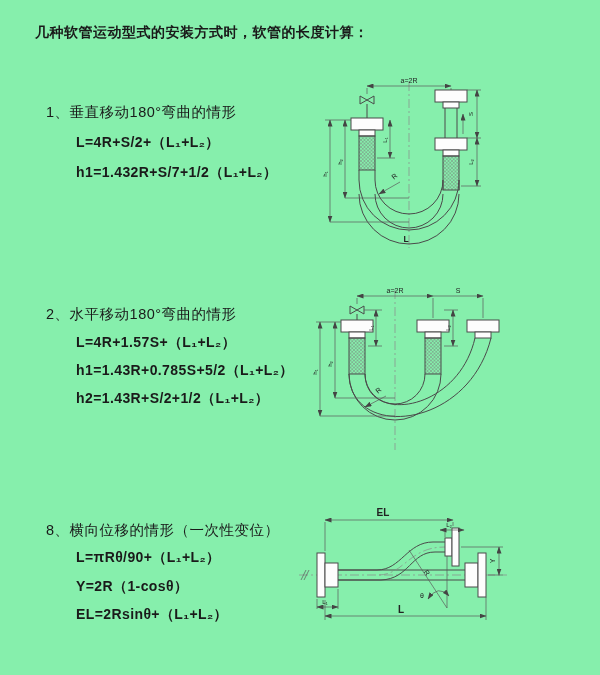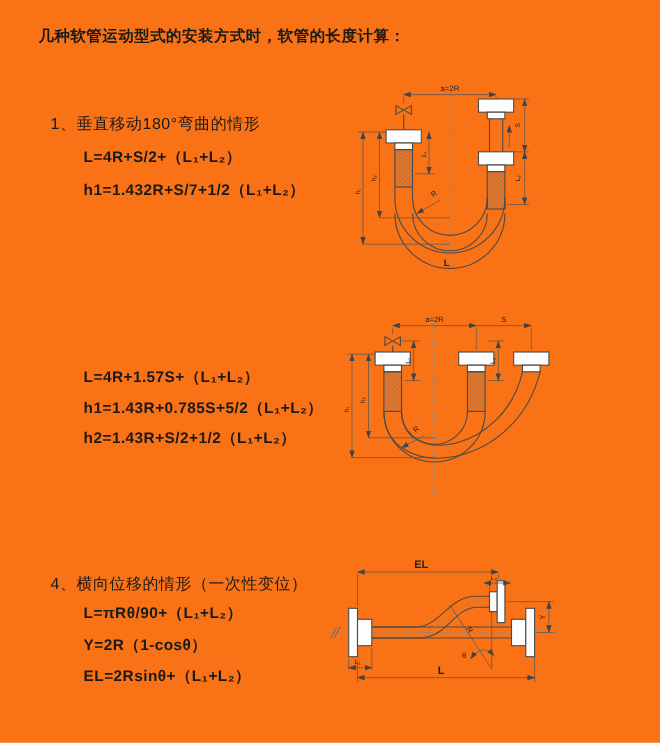--- a/index.html
+++ b/index.html
@@ -1,18 +1,18 @@
 <!DOCTYPE html>
 <html><head>
 <meta charset="utf-8">
 <style>
   html,body{margin:0;padding:0;}
   body{background:#ffffff;width:600px;height:675px;overflow:hidden;
        font-family:"Liberation Sans","DejaVu Sans",sans-serif;}
-  .page{position:relative;width:600px;height:675px;background:#f97316;color:#1a1a1a;}
+  .page{position:relative;width:600px;height:675px;background:#86efac;color:#1a1a1a;}
   .doc-title{position:absolute;left:35px;top:24px;font-size:14px;font-weight:700;letter-spacing:.5px;}
   .heading{position:absolute;left:46px;font-size:14.5px;font-weight:400;letter-spacing:.5px;}
   .formula{position:absolute;left:76px;font-size:14px;font-weight:700;letter-spacing:.4px;}
   #s1h{top:103px}#s1f0{top:134px}#s1f1{top:164px}#s1f2{top:194px}
   #s2h{top:305px}#s2f0{top:334px}#s2f1{top:362px}#s2f2{top:390px}
   #s3h{top:521px}#s3f0{top:549px}#s3f1{top:578px}#s3f2{top:606px}
   .dsvg{position:absolute;}
   #d1{left:305px;top:70px;}
   #d2{left:298px;top:280px;}
   #d3{left:295px;top:500px;}
@@ -28,25 +28,26 @@
 <body>
 
 <div class="page">
 
   <div class="doc-title">几种软管运动型式的安装方式时，软管的长度计算：</div>
 
   <div class="heading" id="s1h">1、垂直移动180°弯曲的情形</div>
   <div class="formula" id="s1f0">L=4R+S/2+（L₁+L₂）</div>
   <div class="formula" id="s1f1">h1=1.432R+S/7+1/2（L₁+L₂）</div>
 
+  <div class="heading" id="s2h">2、水平移动180°弯曲的情形</div>
   <div class="formula" id="s2f0">L=4R+1.57S+（L₁+L₂）</div>
   <div class="formula" id="s2f1">h1=1.43R+0.785S+5/2（L₁+L₂）</div>
   <div class="formula" id="s2f2">h2=1.43R+S/2+1/2（L₁+L₂）</div>
 
-  <div class="heading" id="s3h">4、横向位移的情形（一次性变位）</div>
+  <div class="heading" id="s3h">8、横向位移的情形（一次性变位）</div>
   <div class="formula" id="s3f0">L=πRθ/90+（L₁+L₂）</div>
   <div class="formula" id="s3f1">Y=2R（1-cosθ）</div>
   <div class="formula" id="s3f2">EL=2Rsinθ+（L₁+L₂）</div>
 
   <svg id="d1" class="dsvg" width="200" height="195" viewBox="0 0 200 195">
     <defs>
       <pattern id="ht1" width="3.5" height="3.5" patternUnits="userSpaceOnUse">
         <path d="M0,3.5 L3.5,0 M0,0 L3.5,3.5" stroke="#777" stroke-width="0.45"></path>
       </pattern>
       <marker id="arw1" viewBox="0 0 7 5" refX="6.5" refY="2.5" markerWidth="7" markerHeight="5" markerUnits="userSpaceOnUse" orient="auto-start-reverse">

